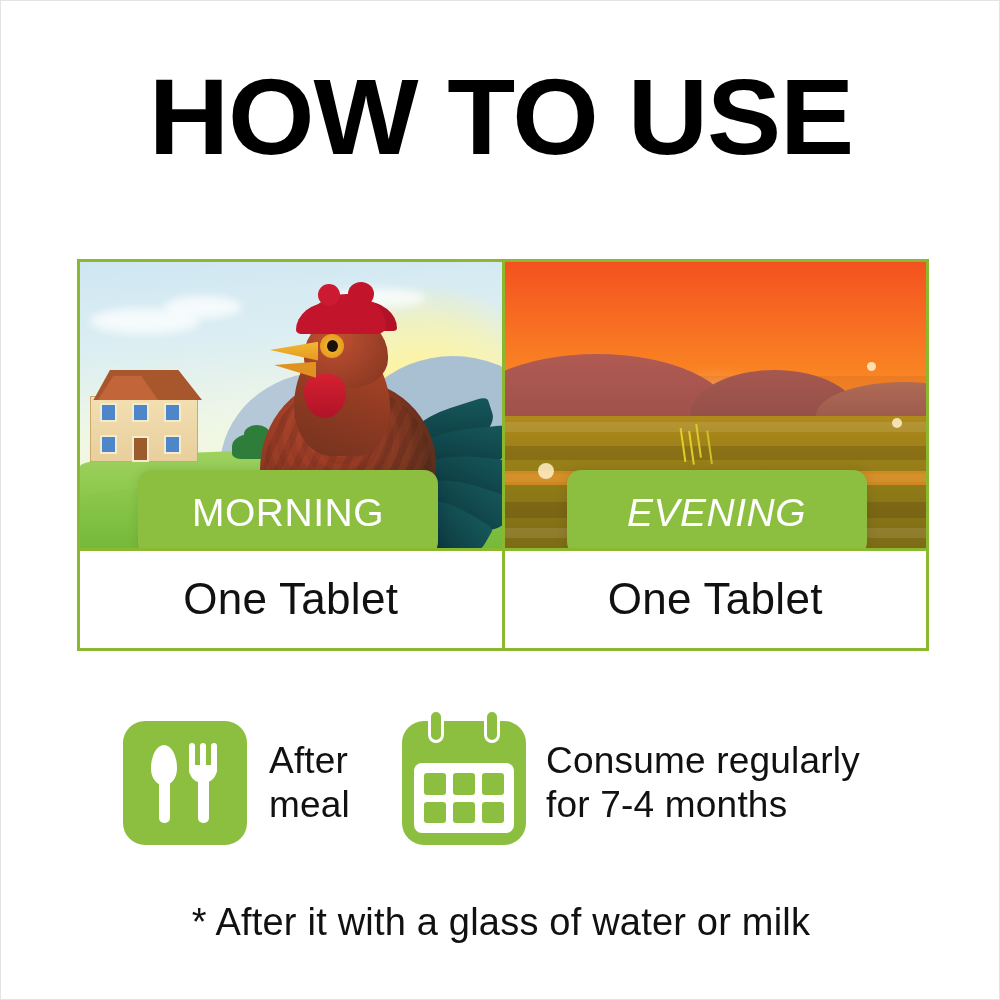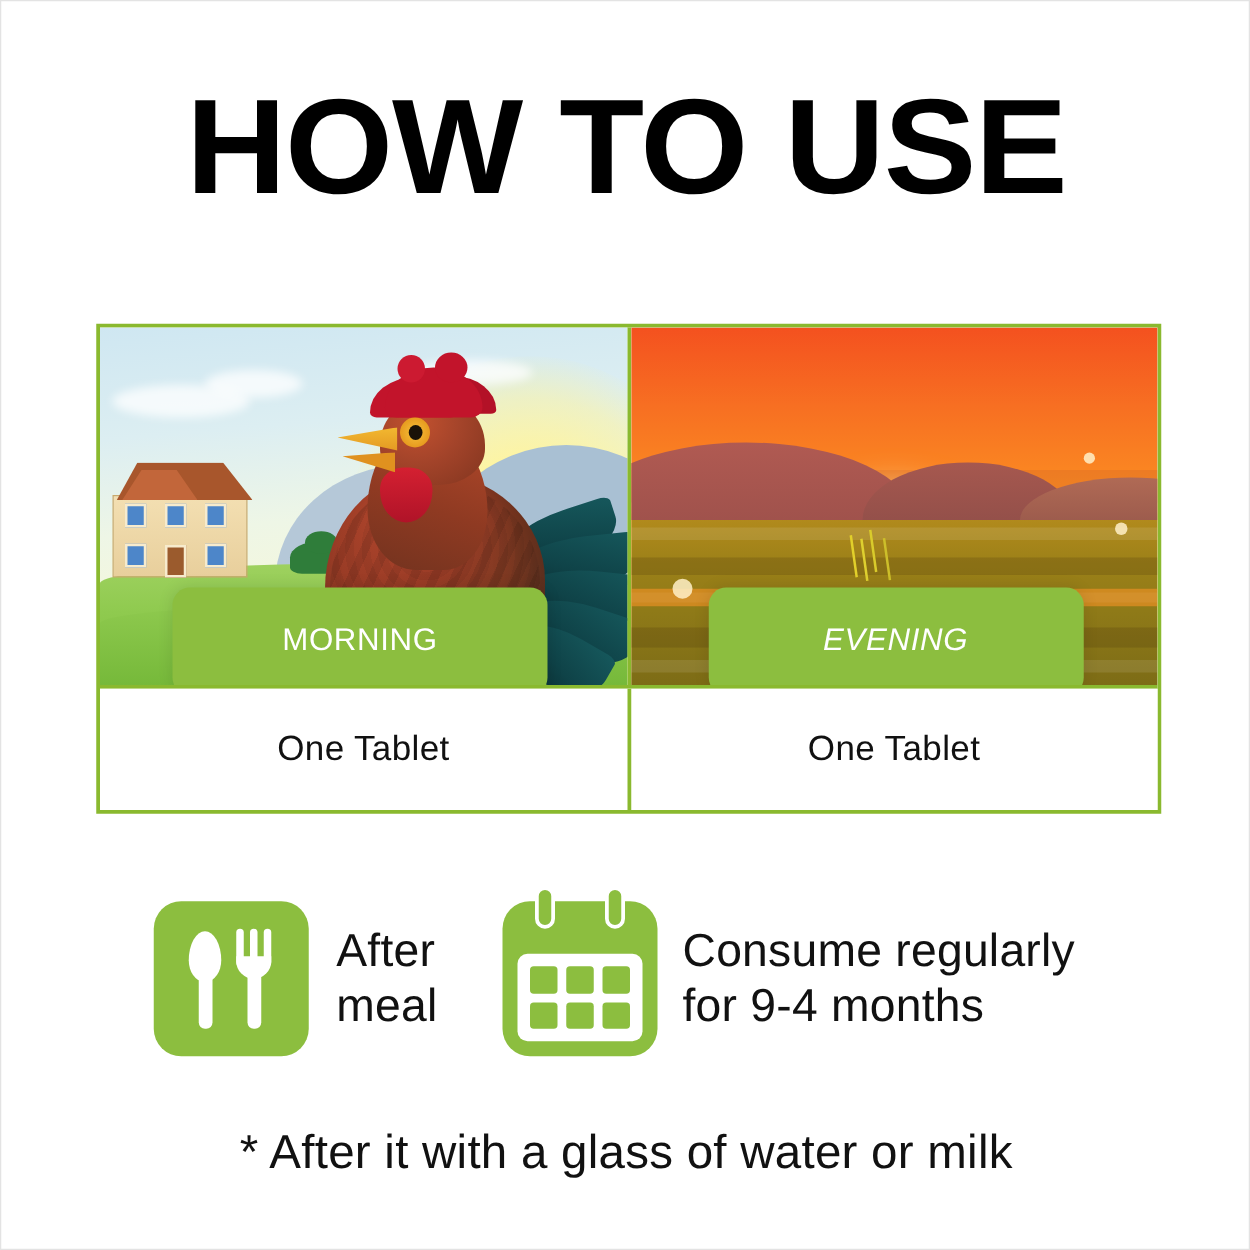--- a/index.html
+++ b/index.html
@@ -65,41 +65,41 @@
     position: relative;
     width: 50%;
     overflow: hidden;
   }
   .cell-img + .cell-img { border-left: 3px solid #8ab92f; font-style: italic; }
   .cell-text {
     width: 50%;
     display: flex;
     align-items: center;
     justify-content: center;
-    font-size: 28px;
+    font-size: 44px;
     color: #111111;
     letter-spacing: 0.3px;
     background: #ffffff;
   }
   .cell-text + .cell-text { border-left: 3px solid #8ab92f; }
 
   
   .time-badge {
     position: absolute;
     left: 58px;
     bottom: -8px;
     width: 300px;
     height: 86px;
     background: #8cbe3f;
     border-radius: 14px;
     display: flex;
     align-items: center;
     justify-content: center;
     color: #ffffff;
-    font-size: 25px;
+    font-size: 39px;
     letter-spacing: 0.5px;
     box-shadow: 0 0 12px rgba(0,0,0,.10);
   }
   .time-badge.evening { left: 62px; }
 
   
   .scene-morning {
     position: absolute; inset: 0;
     background: linear-gradient(175deg,#cfe7f2 0%, #dceef2 28%, #eef6e6 52%, #f3f7de 68%, #f6f6d9 80%);
   }
@@ -514,18 +514,18 @@
             <i></i>
               <i></i>
               <i></i>
               <i></i>
               <i></i>
               <i></i>
           </div>
         </div>
       </div>
       <div class="info-label">Consume regularly
-for 9-4 months</div>
+for 7-4 months</div>
     </div>
   </div>
 
   <div class="footnote">* After it with a glass of water or milk</div>
 </div>
 
 </body></html>

